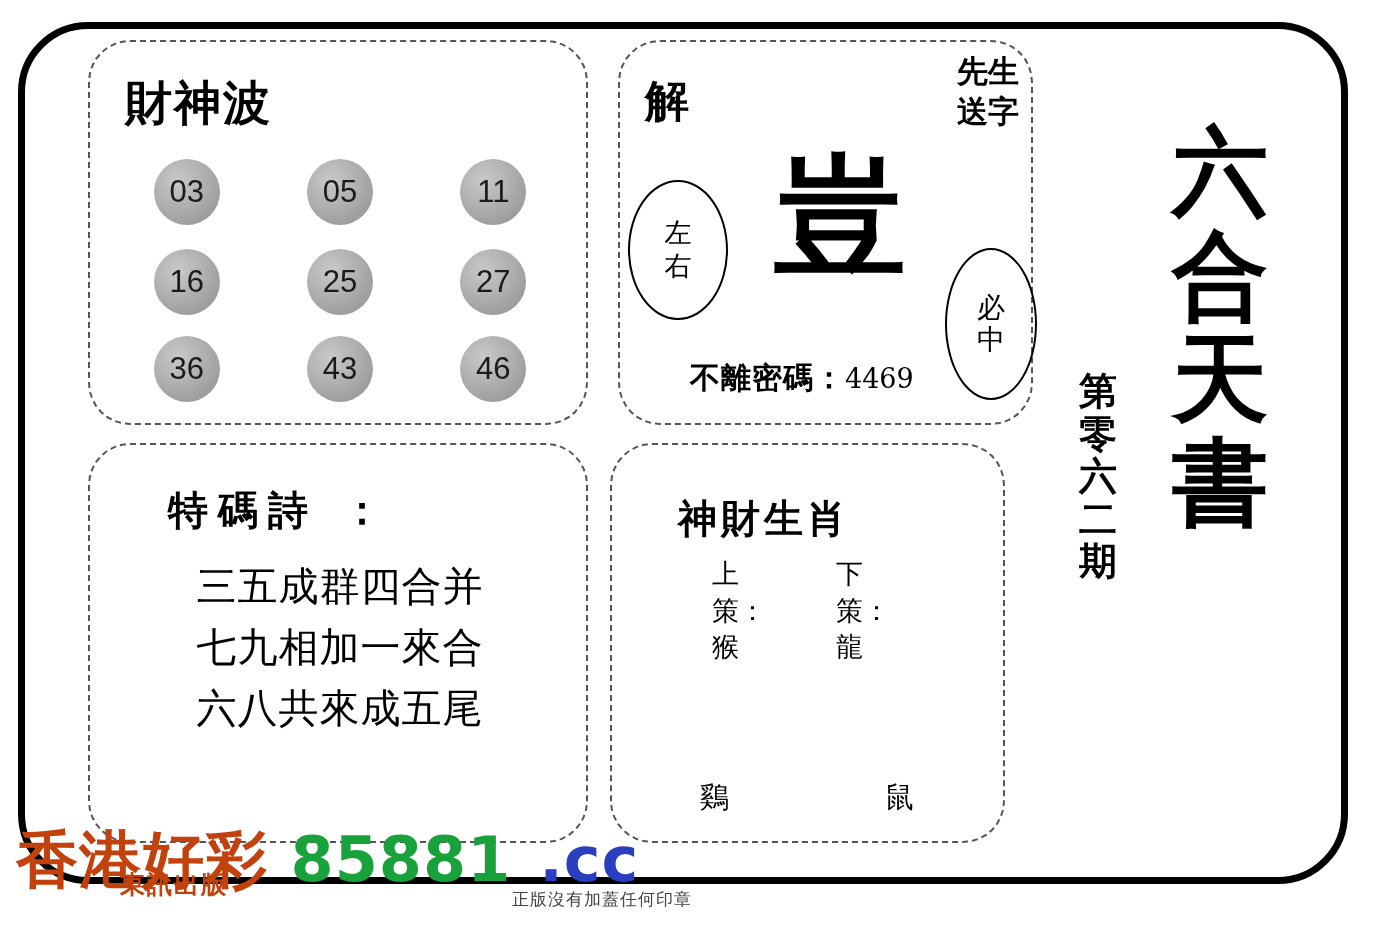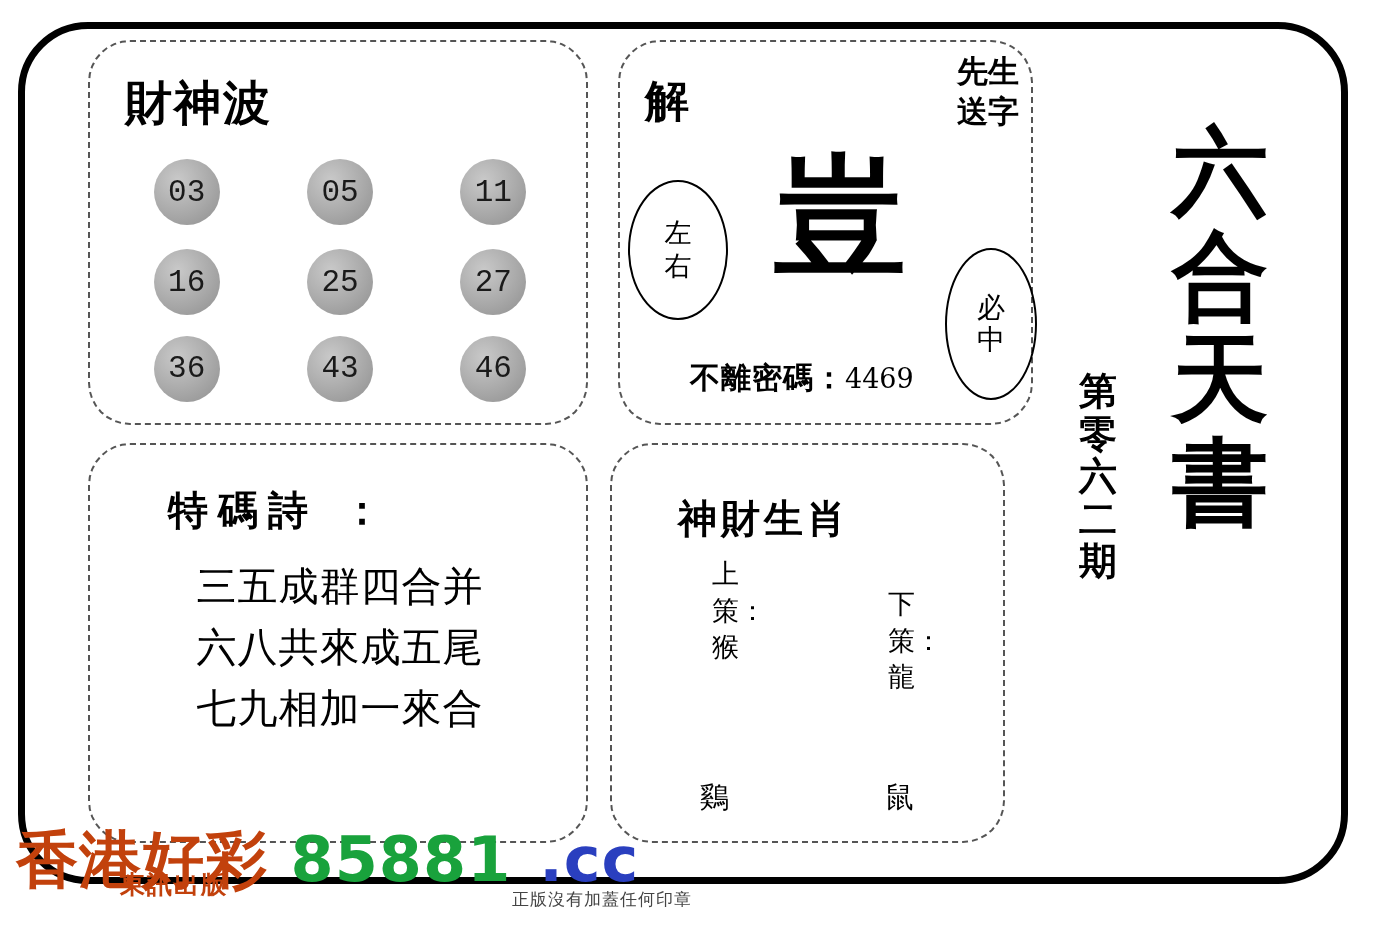--- a/index.html
+++ b/index.html
@@ -69,21 +69,21 @@
     align-items: center;
   }
   .ball {
     width: 66px;
     height: 66px;
     border-radius: 50%;
     background: radial-gradient(circle at 36% 32%, #c9c9c9 0%, #a9a9a9 55%, #8e8e8e 100%);
     display: flex;
     align-items: center;
     justify-content: center;
-    font-family: Liberation Mono, monospace;
+    font-family: Liberation Sans, sans-serif;
     font-size: 31px;
     color: #1a1a1a;
     text-align: right;
   }
   .ball.r2 { transform: translateY(2px); }
 
   
   #jie-char {
     position: absolute;
     left: 645px;
@@ -196,21 +196,21 @@
   }
   .sx-col {
     position: absolute;
     width: 48px;
     text-align: left;
     font-family: "DejaVu Serif", serif;
     font-size: 27px;
     line-height: 1.36;
   }
   #sx-col-left  { left: 712px; top: 556px; }
-  #sx-col-right { left: 888px; top: 556px; margin-top: 30px; }
+  #sx-col-right { left: 836px; top: 556px; }
   .sx-bottom {
     position: absolute;
     font-family: "DejaVu Serif", serif;
     font-size: 29px;
   }
   #sx-bottom-left  { left: 700px; top: 778px; }
   #sx-bottom-right { left: 885px; top: 778px; }
 
   
   #vertical-title {
@@ -310,22 +310,22 @@
 </div>
 
 <div id="code-line">
   <span>不離密碼：</span><span class="num">4469</span>
 </div>
 
 <div class="panel" id="panel-temashi"></div>
 <div id="temashi-title">特碼詩 ：</div>
 <div id="poem">
   <div>三五成群四合并</div>
+  <div>七九相加一來合</div>
   <div>六八共來成五尾</div>
-  <div>七九相加一來合</div>
 </div>
 
 <div class="panel" id="panel-shengxiao"></div>
 <div id="sx-title">神財生肖</div>
 <div class="sx-col" id="sx-col-left">上策：猴</div>
 <div class="sx-col" id="sx-col-right">下策：龍</div>
 <div class="sx-bottom" id="sx-bottom-left">鷄</div>
 <div class="sx-bottom" id="sx-bottom-right">鼠</div>
 
 <div id="vertical-title">六合天書</div>

